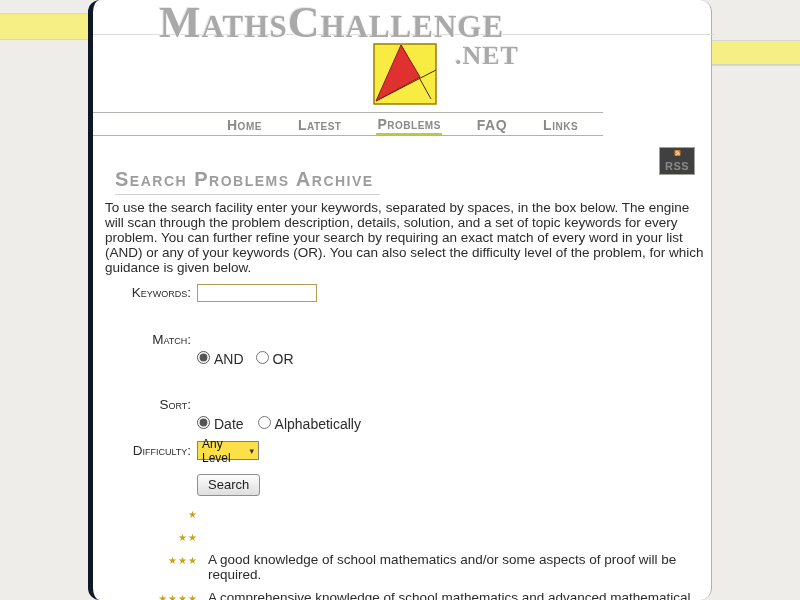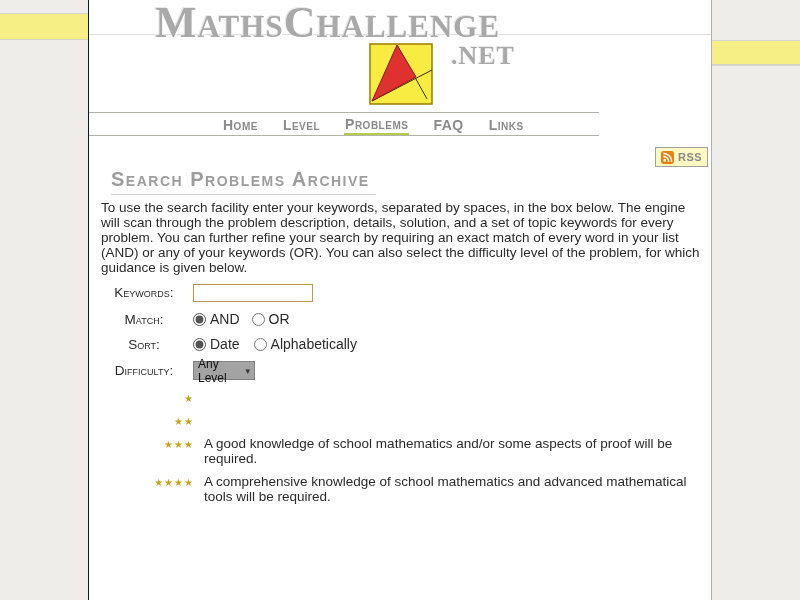--- a/index.html
+++ b/index.html
@@ -18,21 +18,21 @@
   
   .hline { position:absolute; height:1px; background:#d8d6d2; }
   .line-a { left:0; top:13px; width:452px; }
   .line-b { left:88px; top:34px; width:624px; background:#dedcd8; }
   .line-c { left:592px; top:40px; width:208px; }
   .line-d { left:450px; top:65px; width:350px; }
   
   .page {
     position:absolute; left:88px; top:0; width:624px; height:600px;
     background:#ffffff;
-    border-left:1px solid #0f172a; border-right:1px solid #b3b1ac;
+    border-left:5px solid #0f172a; border-right:1px solid #b3b1ac;border-radius:12px;
   }
   .site-title {
     position:absolute; left:66px; top:1px;
     font-family:"Liberation Serif", serif; font-weight:bold;
     font-variant:small-caps; font-size:44px; line-height:1;
     letter-spacing:1px; color:#a9a9a9;
     text-shadow:1px 1px 0 #ffffff, -1px -1px 0 #e9e9e9;
     white-space:nowrap;
   }
   .site-tld {
@@ -40,65 +40,66 @@
     font-family:"Liberation Serif", serif; font-weight:bold;
     font-size:26px; line-height:1; letter-spacing:1px; color:#a9a9a9;
     text-shadow:1px 1px 0 #ffffff, -1px -1px 0 #e9e9e9;
     text-align:right;
   }
   .logo { position:absolute; left:280px; top:43px; width:64px; height:62px; }
   
   .nav {
     position:absolute; left:0; top:112px; width:510px; height:24px;
     border-top:1px solid #b3b1ac; border-bottom:1px solid #b3b1ac;
-    display:flex; align-items:center; padding-left:133px; gap:23px;
+    display:flex; align-items:center; padding-left:133px; gap:34px;
   }
   .nav-item {
     font-variant:small-caps; font-weight:bold; font-size:14px;
     color:#8a8a8a; letter-spacing:.5px; cursor:pointer; line-height:1;
     padding:3px 1px 2px 1px;
   }
   .nav-item.active { border-bottom:2px solid #b3cc4a; }
   
   .rss {
-    position:absolute; left:566px; top:147px; height:20px;
+    position:absolute; left:566px; top:147px; height:28px;
     display:flex; align-items:center; gap:4px;
-    background:#fef9c3; border:1px solid #a3a19c; padding:2px 5px;
+    background:#404040; border:1px solid #a3a19c; padding:2px 5px;
     cursor:pointer;
+    flex-direction:column;
   }
   .rss-label { font-size:11px; font-weight:bold; color:#8a8a8a; letter-spacing:.5px; }
   
   .content { position:absolute; left:12px; top:168px; width:602px; }
   .page-heading {
     margin-left:10px; width:fit-content;
     font-variant:small-caps; font-weight:bold; font-size:20px;
     letter-spacing:1.5px; color:#9d9d9d;
     border-bottom:1px solid #d4d2ce; padding:0 6px 3px 0;
     text-shadow:1px 1px 0 #ffffff;
   }
   .para { font-size:13.5px; line-height:14.9px; color:#2b2b2b; margin-top:6px; }
   
   .search-form { margin-top:8px; }
   .form-row {
     display:grid; grid-template-columns:86px auto; column-gap:6px;
     align-items:center; margin-bottom:9px;
   }
   .form-label {
-    text-align:center; font-variant:small-caps; font-size:13.5px; color:#2b2b2b;
+    text-align:right; font-variant:small-caps; font-size:13.5px; color:#2b2b2b;
   }
   .keywords-input {
     width:120px; height:18px; border:1px solid #b79d52; background:#fff;
     font-size:13px; padding:1px 3px; outline:none;
   }
-  .radio-group { display:flex; align-items:center; font-size:14px; }
+  .radio-group { display:flex; align-items:flex-start; font-size:14px;margin-top:40px; }
   .radio-group input { width:13px; height:13px; accent-color:#555; margin-right:4px; }
   .radio-spacer-sm { width:12px; }
   .radio-spacer-lg { width:14px; }
   .select-box {
-    width:62px; height:19px; background:#a3a3a3; border:1px solid #828282;
+    width:62px; height:19px; background:#fde047; border:1px solid #828282;
     display:flex; align-items:center; justify-content:space-between;
     font-size:12px; padding:0 4px; cursor:pointer; color:#111;
   }
   .select-arrow { font-size:9px; color:#333; }
   .row-submit { margin-top:14px; }
   .search-button {
     font-family:"Liberation Sans", sans-serif;
     font-size:13px; color:#222; padding:2px 10px 3px 10px;
     background:linear-gradient(#fdfdfd,#dedede);
     border:1px solid #8f8f8f; border-radius:3px; cursor:pointer;
@@ -133,21 +134,21 @@
 
   <svg class="logo" viewBox="0 0 64 62" xmlns="http://www.w3.org/2000/svg">
     <rect x="1" y="1" width="62" height="60" fill="#f8ec43" stroke="#9a7d00" stroke-width="1.5"></rect>
     <line x1="3" y1="58" x2="63" y2="27" stroke="#3a3000" stroke-width="1"></line>
     <line x1="28" y1="2" x2="58" y2="56" stroke="#3a3000" stroke-width="1"></line>
     <polygon points="28,2 3,58 47,34" fill="#e03131" stroke="#8a1a1a" stroke-width="1"></polygon>
   </svg>
 
   <div class="nav">
     <span class="nav-item">Home</span>
-    <span class="nav-item">Level</span>
+    <span class="nav-item">Latest</span>
     <span class="nav-item active">Problems</span>
     <span class="nav-item">FAQ</span>
     <span class="nav-item">Links</span>
   </div>
 
   <div class="rss">
     <svg width="13" height="13" viewBox="0 0 16 16">
       <rect width="16" height="16" rx="3" fill="#e77f11"></rect>
       <circle cx="4.6" cy="11.6" r="1.7" fill="#fff"></circle>
       <path d="M3 6.6 a6.6 6.6 0 0 1 6.5 6.5" stroke="#fff" stroke-width="1.9" fill="none"></path>
@@ -192,20 +193,24 @@
       <div class="form-row">
         <label class="form-label">Difficulty:</label>
         <div>
           <div class="select-box">
             <span>Any Level</span>
             <span class="select-arrow">▾</span>
           </div>
         </div>
       </div>
 
+      <div class="form-row row-submit">
+        <span></span>
+        <div><button type="button" class="search-button">Search</button></div>
+      </div>
     </form>
 
 
     <div class="guidelines-list">
       <div class="guideline-item">
         <span class="stars">★</span>
       </div>
       <div class="guideline-item">
         <span class="stars">★★</span>
       </div>

